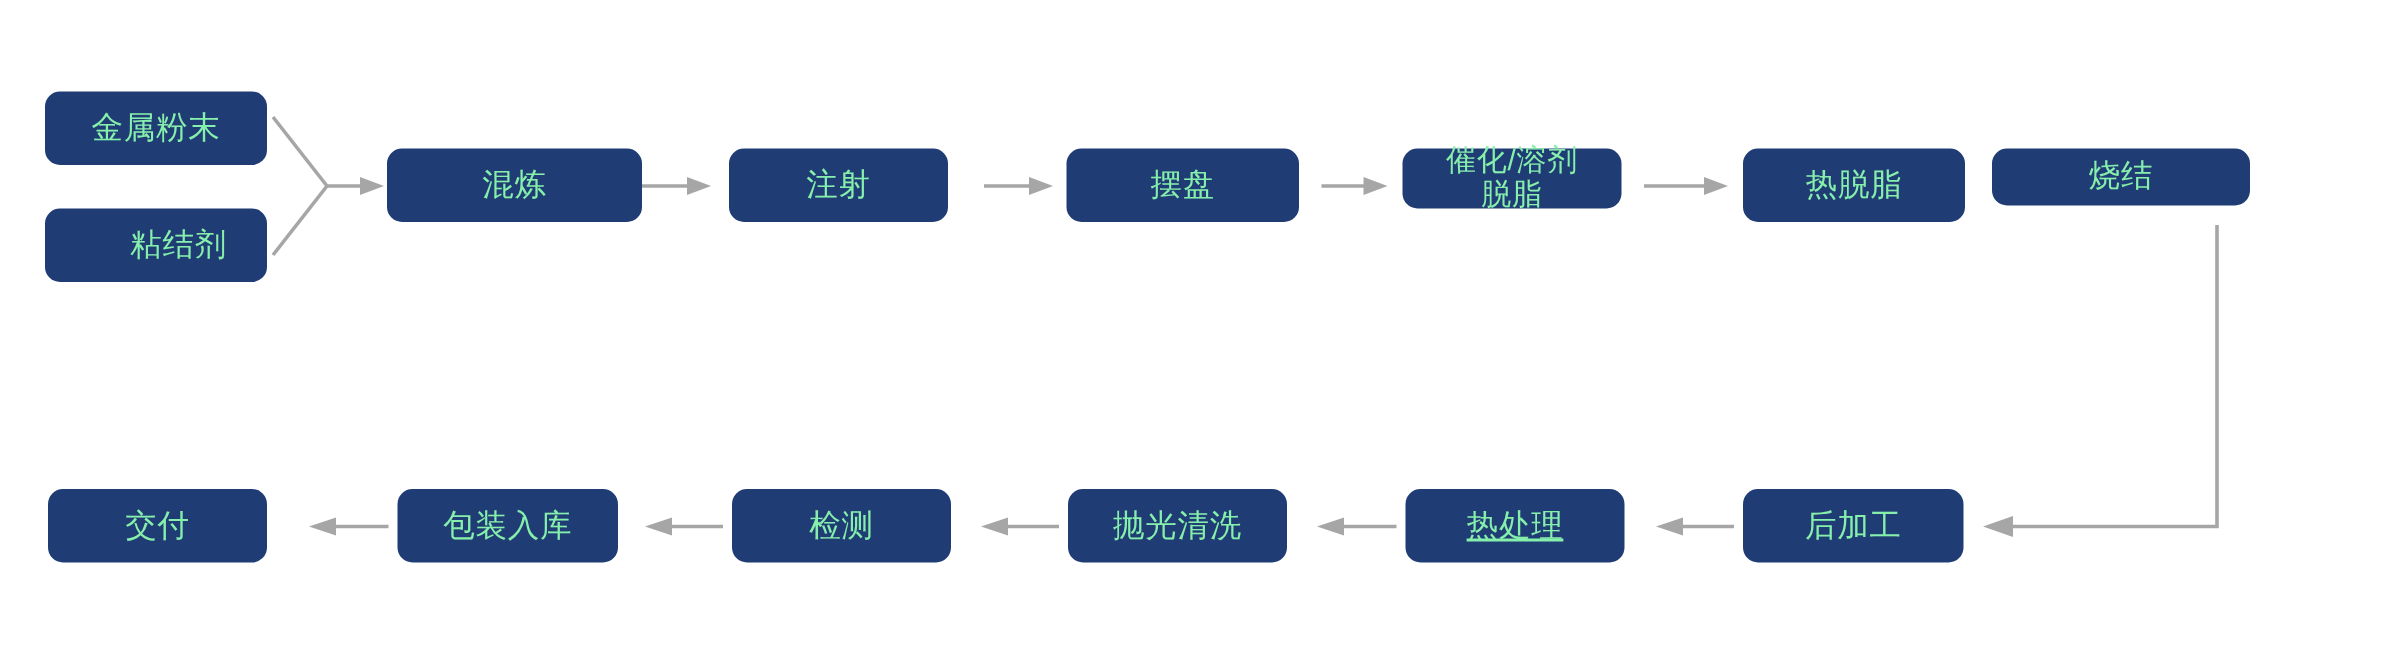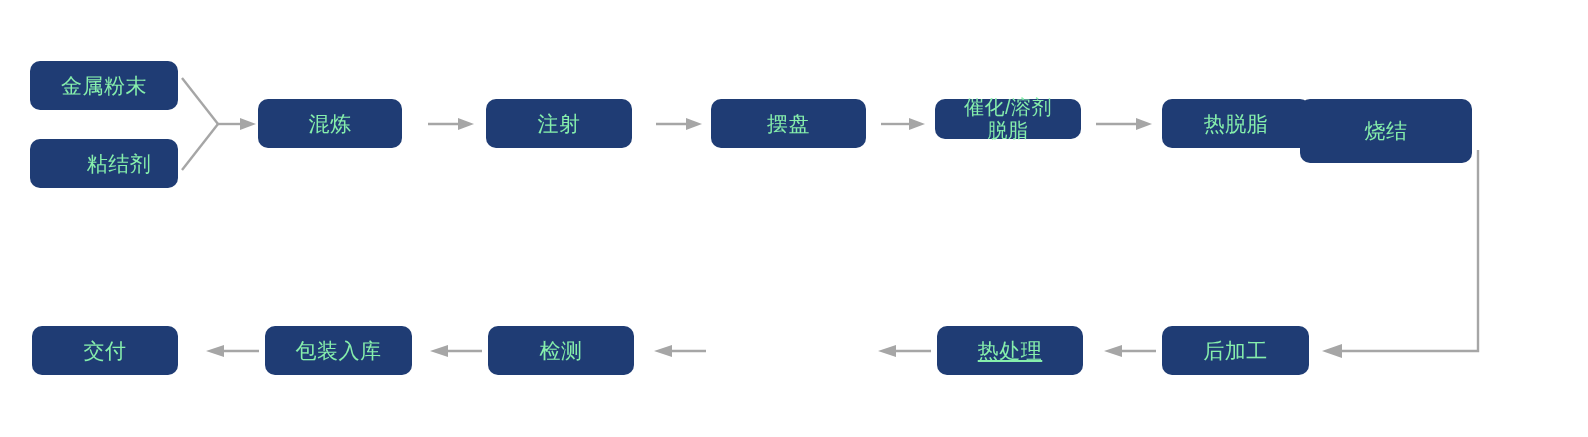--- a/index.html
+++ b/index.html
@@ -121,27 +121,28 @@
 
     <g>
       <path class="lnk" d="M 259 351 L 220 351"></path>
       <polygon class="lnk-head" points="206,351 224,345 224,357"></polygon>
     </g>
   </svg>
 
   <div class="node" style="left:30px; top:61px; width:148px; height:49px;">金属粉末</div>
   <div class="node" style="left:30px; top:139px; width:148px; height:49px;padding-left:36px;">粘结剂</div>
 
-  <div class="node" style="left:258px; top:99px; width:144px; height:49px;">混炼</div>
+  <div class="node" style="left:258px; top:99px; width:170px; height:49px;">混炼</div>
   <div class="node" style="left:486px; top:99px; width:146px; height:49px;text-align:center;">注射</div>
   <div class="node" style="left:711px; top:99px; width:155px; height:49px;">摆盘</div>
   <div class="node two-line" style="left:935px; top:99px; width:146px; height:40px;">催化/溶剂
 脱脂</div>
   <div class="node" style="left:1162px; top:99px; width:148px; height:49px;">热脱脂</div>
-  <div class="node" style="left:1300px; top:99px; width:172px; height:64px;">烧结</div>
+  <div class="node" style="left:1328px; top:99px; width:172px; height:38px;">烧结</div>
 
   <div class="node" style="left:1162px; top:326px; width:147px; height:49px;">后加工</div>
   <div class="node" style="left:937px; top:326px; width:146px; height:49px;text-decoration:underline;">热处理</div>
+  <div class="node" style="left:712px; top:326px; width:146px; height:49px;">抛光清洗</div>
   <div class="node" style="left:488px; top:326px; width:146px; height:49px;">检测</div>
   <div class="node" style="left:265px; top:326px; width:147px; height:49px;">包装入库</div>
   <div class="node" style="left:32px; top:326px; width:146px; height:49px;">交付</div>
 
 </div>
 
 </body></html>

